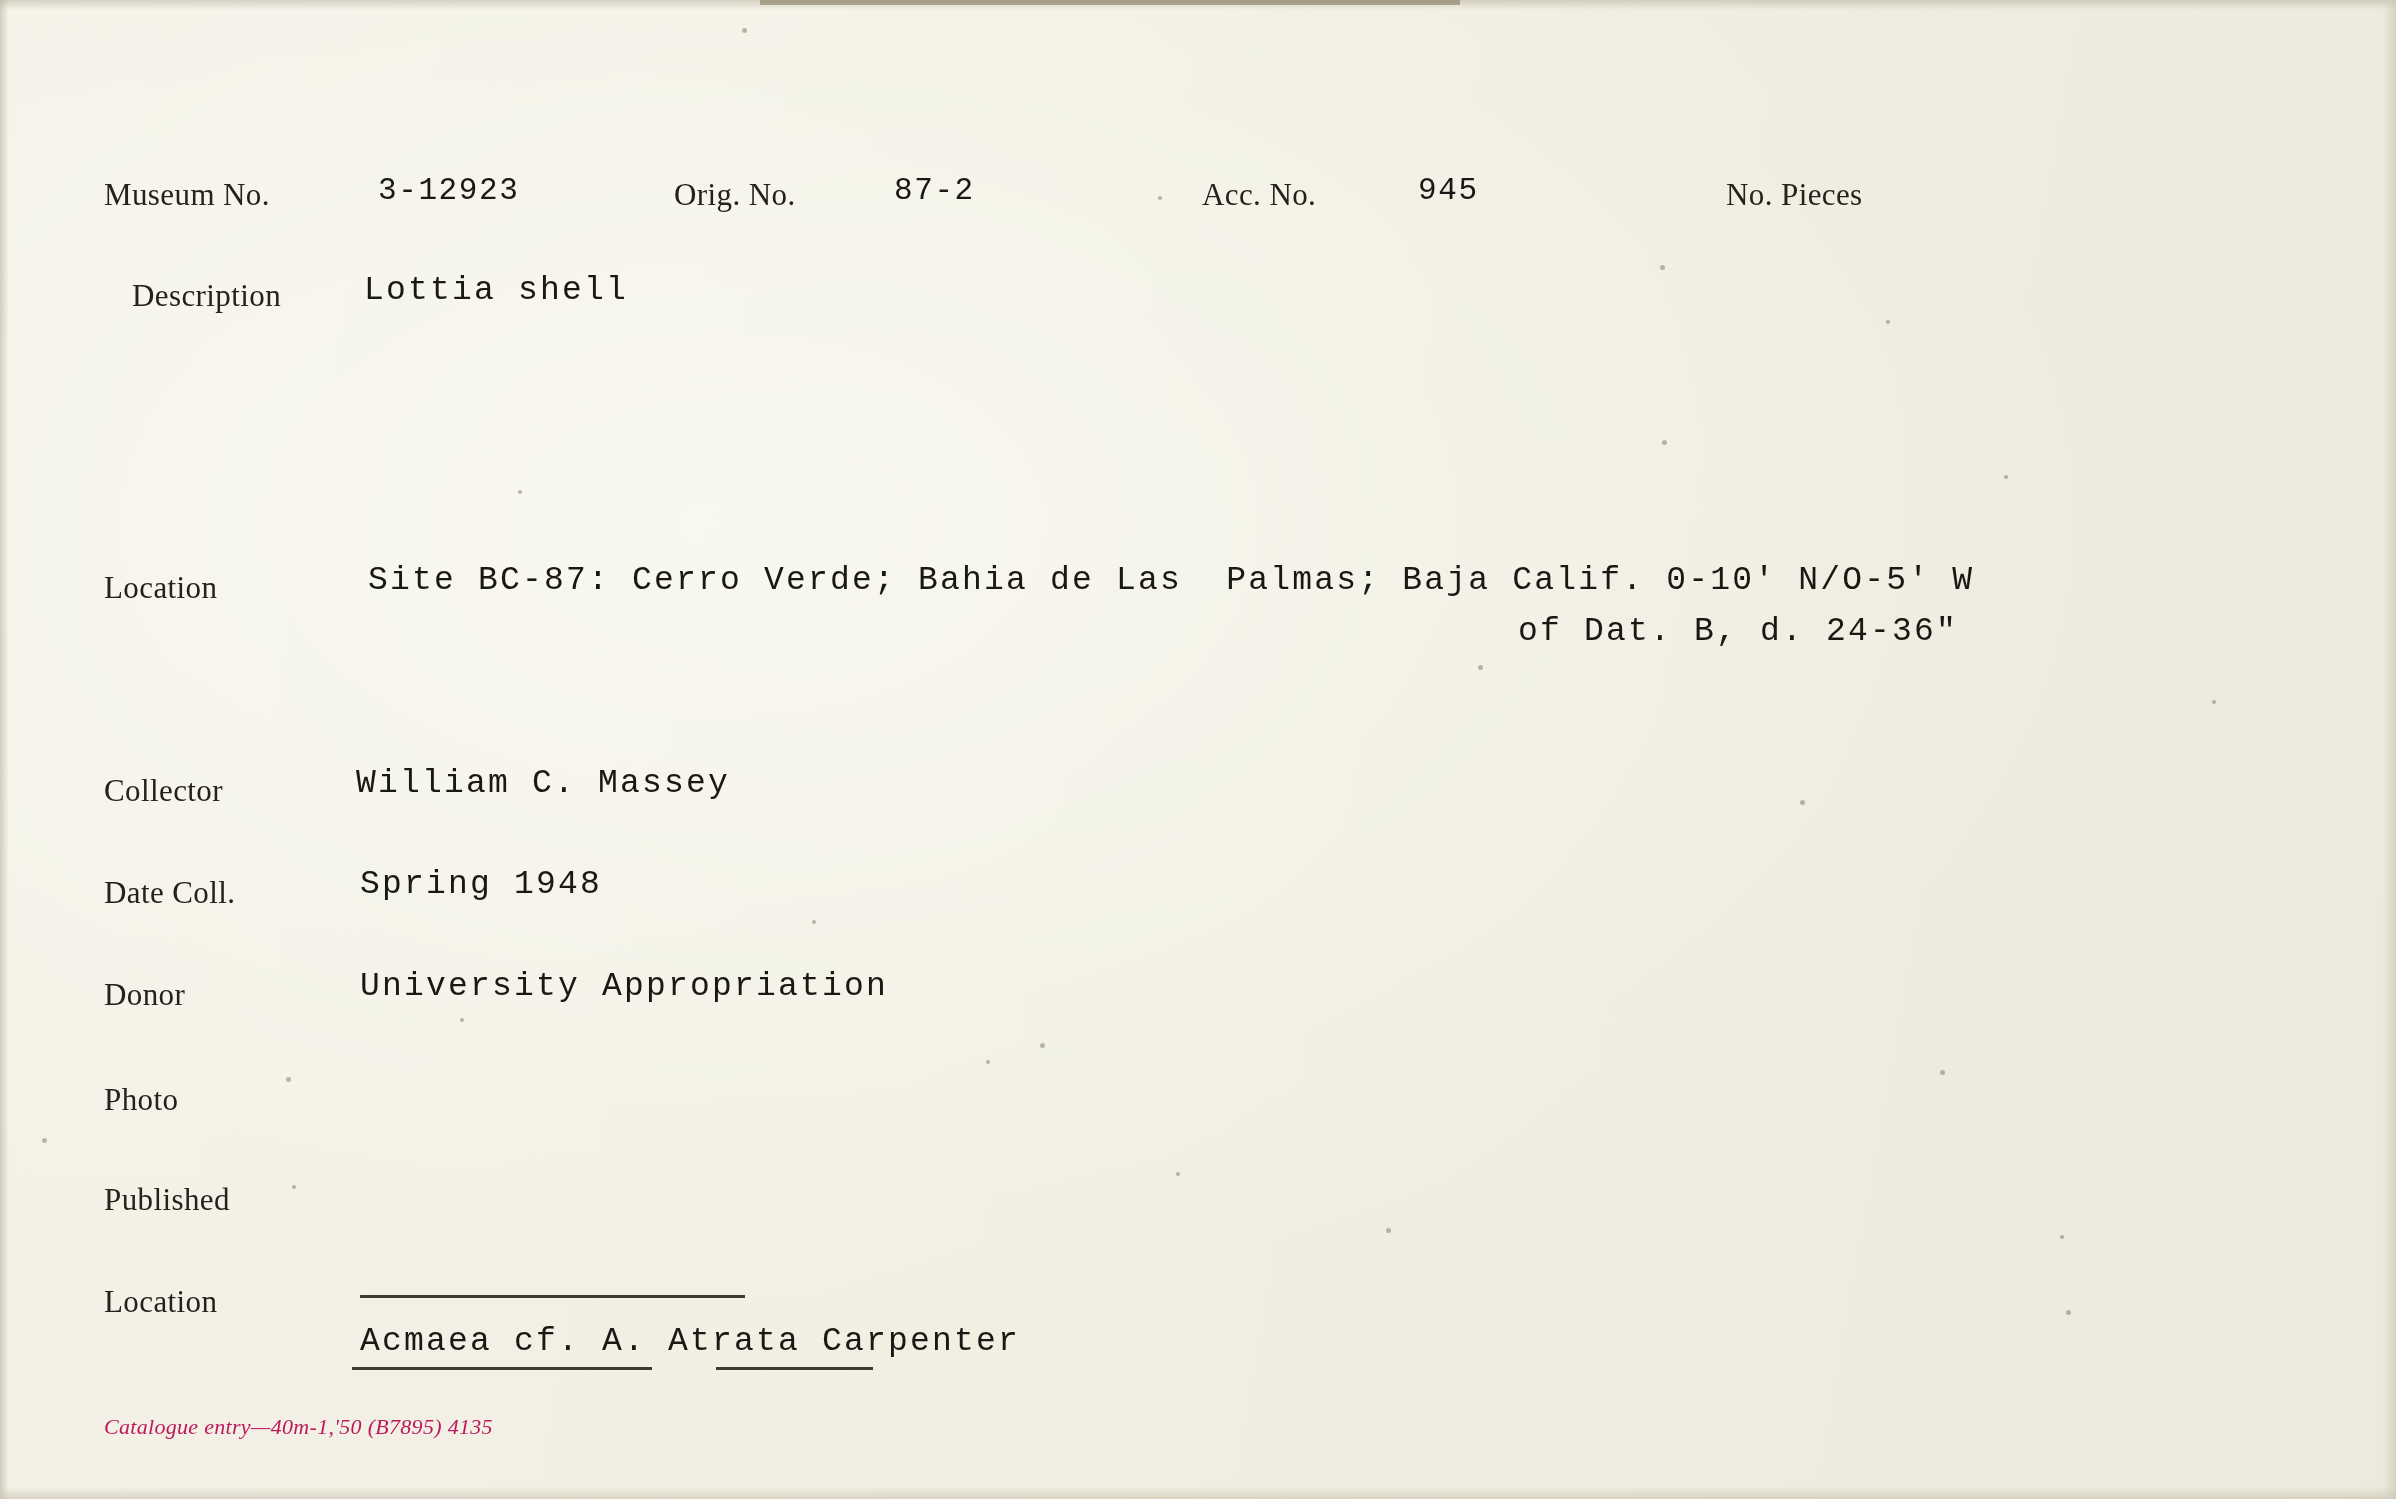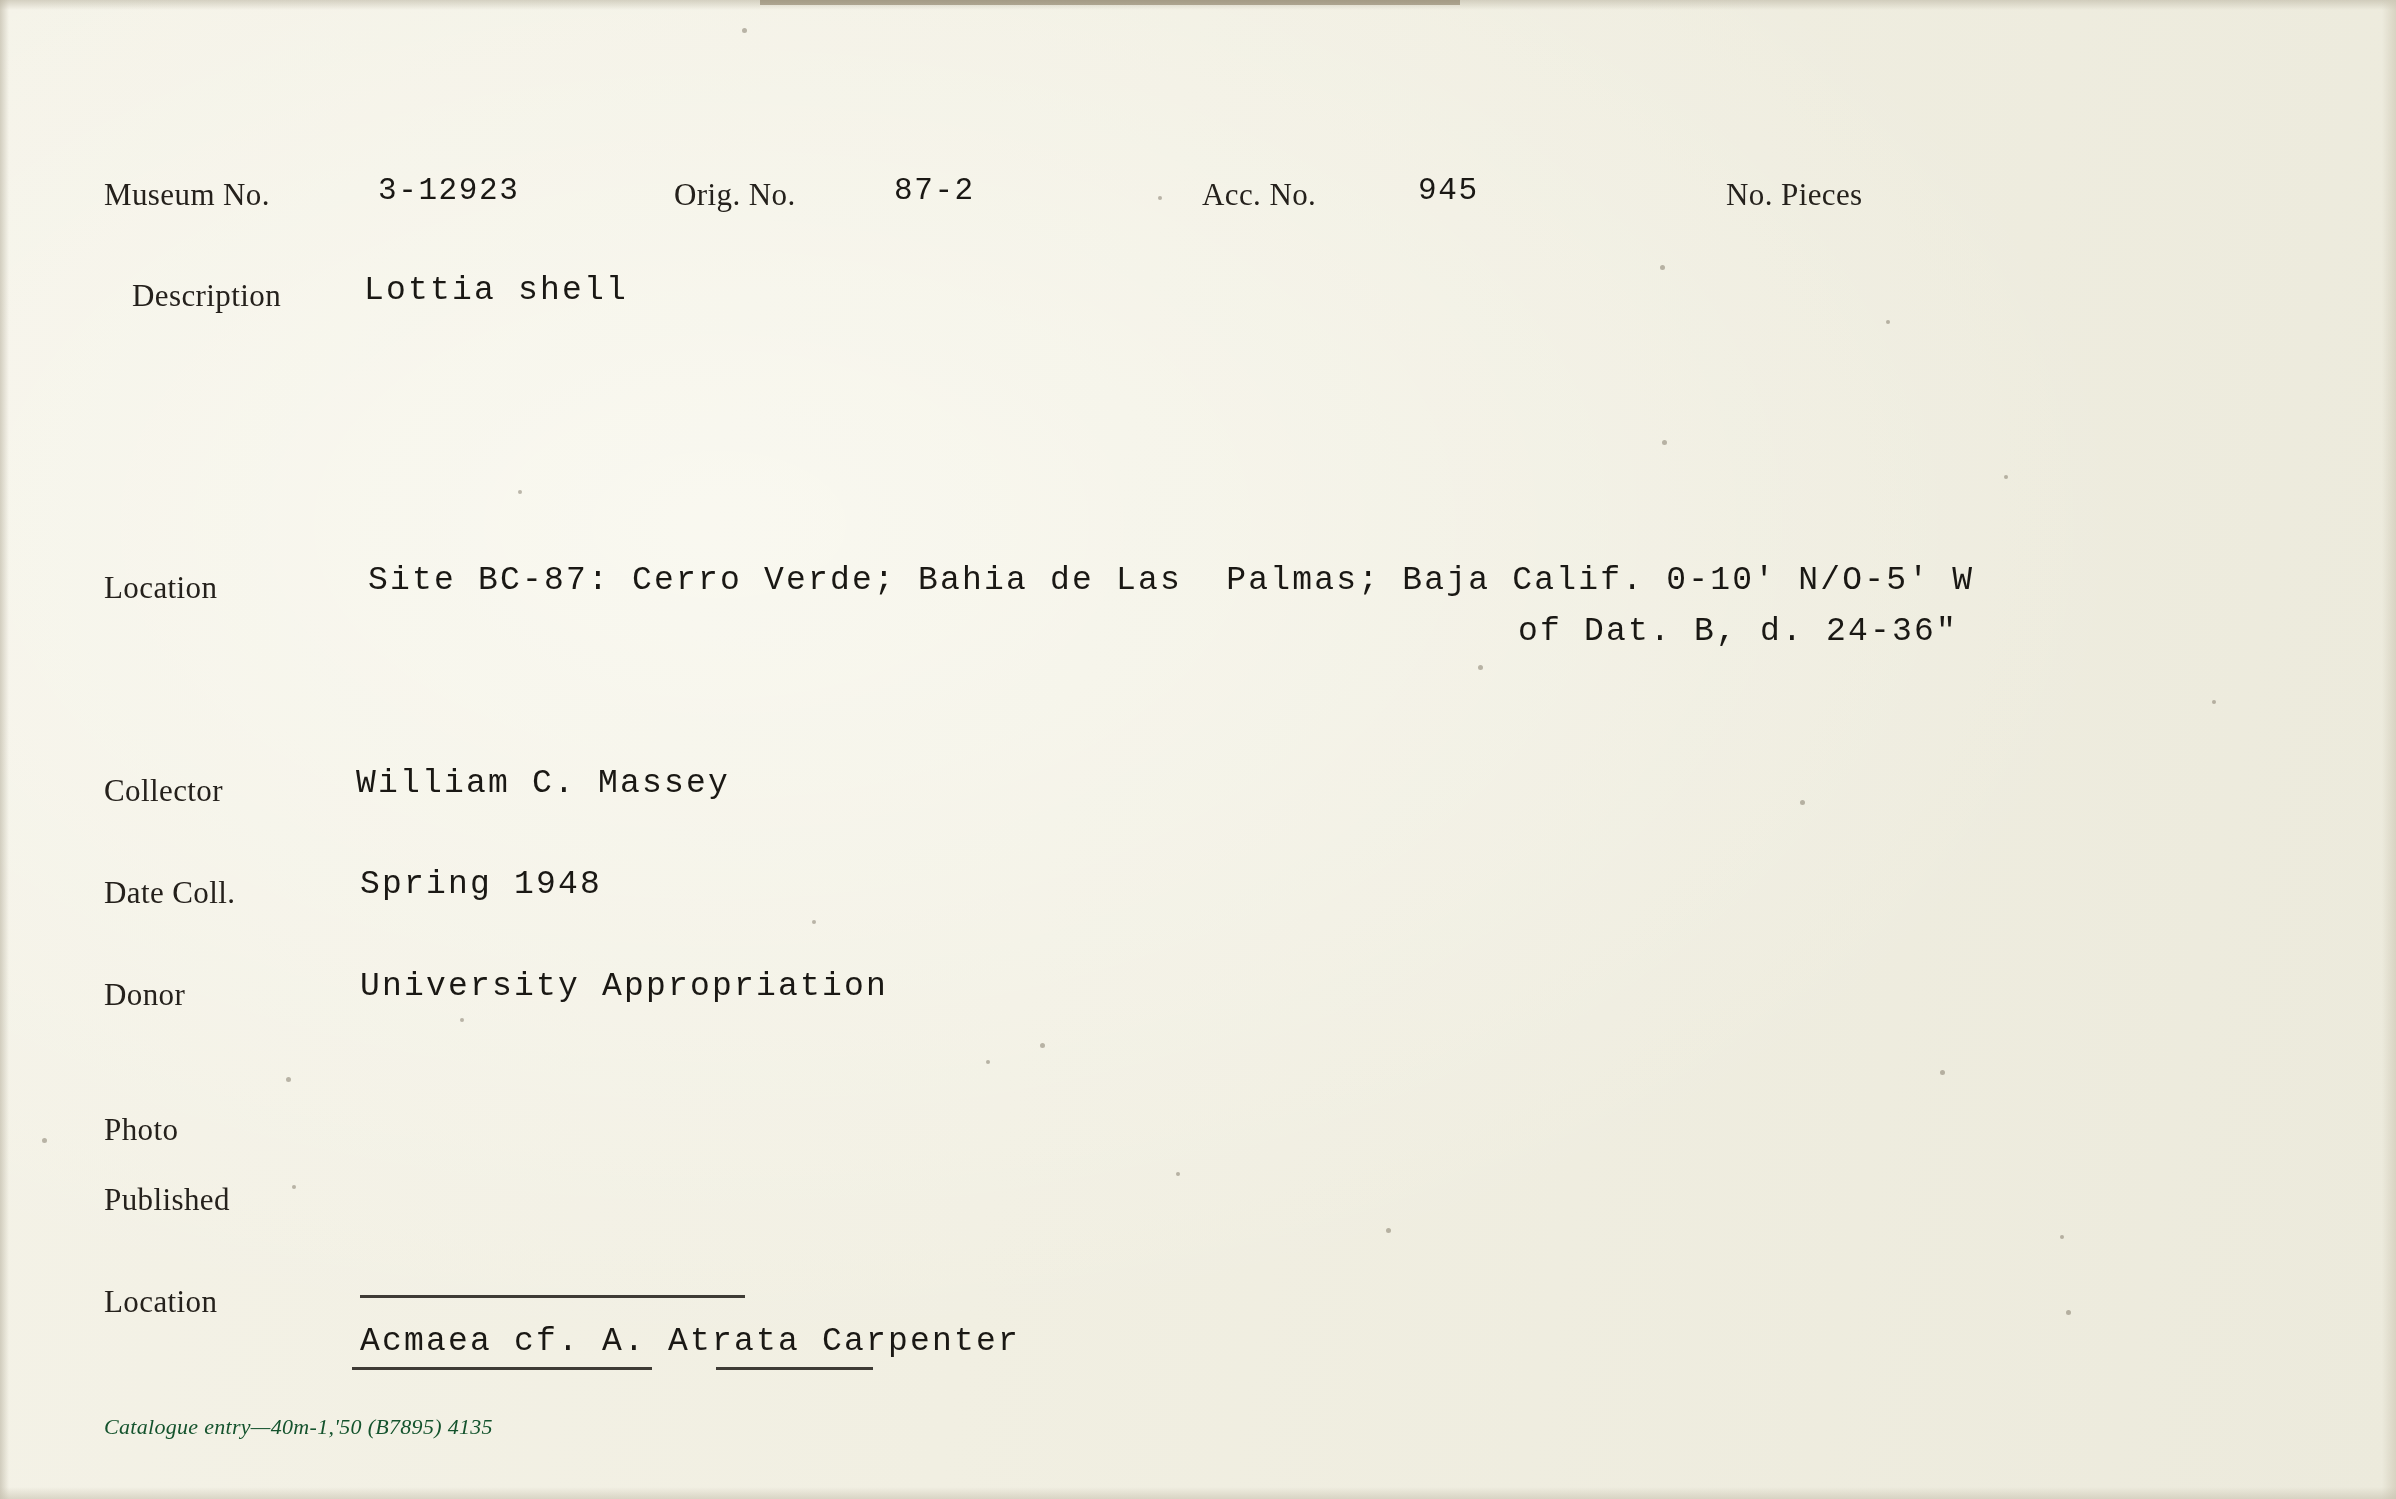--- a/index.html
+++ b/index.html
@@ -84,21 +84,21 @@
     font-size: 33px;
     letter-spacing: 2.2px;
   }
   .footer {
     position: absolute;
     left: 104px;
     top: 1414px;
     font-family: "Liberation Serif", serif;
     font-style: italic;
     font-size: 22px;
-    color: #14532d;
+    color: #be185d;
     letter-spacing: 0.3px;
     white-space: nowrap;
   }
   .underline {
     position: absolute;
     background: #1e1b16;
     height: 3px;
     opacity: 0.85;
   }
   
@@ -141,21 +141,21 @@
 
   <div class="label" style="left:104px; top:773px;">Collector</div>
   <div class="typed big" style="left:356px; top:765px;">William C. Massey</div>
 
   <div class="label" style="left:104px; top:875px;">Date Coll.</div>
   <div class="typed big" style="left:360px; top:866px;">Spring 1948</div>
 
   <div class="label" style="left:104px; top:977px;">Donor</div>
   <div class="typed big" style="left:360px; top:968px;">University Appropriation</div>
 
-  <div class="label" style="left:104px; top:1082px;margin-top:30px;">Photo</div>
+  <div class="label" style="left:104px; top:1082px;">Photo</div>
   <div class="typed big" style="left:360px; top:1074px;"></div>
 
   <div class="label" style="left:104px; top:1182px;">Published</div>
   <div class="typed big" style="left:360px; top:1174px;"></div>
 
   <div class="label" style="left:104px; top:1284px;">Location</div>
   <div class="underline" style="left:360px; top:1295px; width:385px;"></div>
 
   <div class="typed big" style="left:360px; top:1323px;">Acmaea cf. A. Atrata Carpenter</div>
   <div class="underline" style="left:352px; top:1367px; width:300px;"></div>

